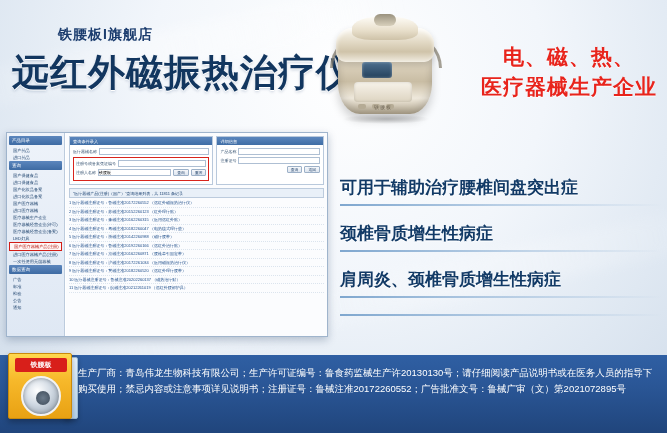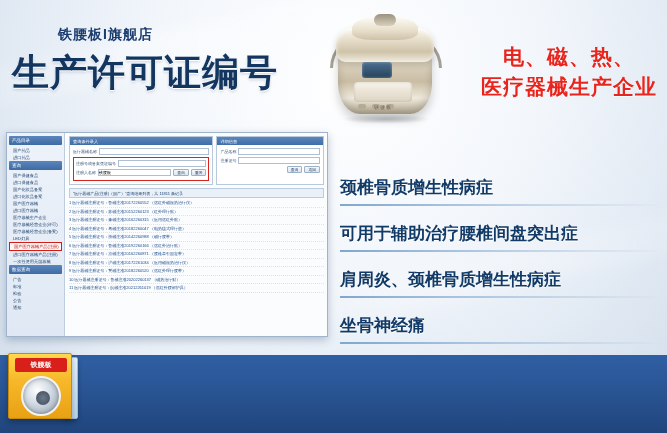--- a/index.html
+++ b/index.html
@@ -239,21 +239,21 @@
 </head>
 <body>
 
 <div class="poster">
 
   <div class="streak s1"></div>
   <div class="streak s2"></div>
   <div class="streak s3"></div>
 
   <div class="brand">铁腰板I旗舰店</div>
-  <div class="headline">生产许可证编号</div>
+  <div class="headline">远红外磁振热治疗仪</div>
 
   <div class="product">
     <div class="pot-handle"></div>
     <div class="pot-body"></div>
     <div class="pot-lid"></div>
     <div class="pot-top-dome"></div>
     <div class="pot-knob"></div>
     <div class="pot-screen"></div>
     <div class="pot-panel"></div>
     <div class="pot-btn" style="left:28px; top:98px;"></div>
@@ -263,33 +263,32 @@
     <div class="pot-shadow"></div>
   </div>
 
   <div class="red-head">
     <div>电、磁、热、</div>
     <div>医疗器械生产企业</div>
   </div>
 
   <div class="bullets">
     <div class="bullet">
+      <span>可用于辅助治疗腰椎间盘突出症</span>
+      <span class="ul"></span>
+    </div>
+    <div class="bullet">
       <span>颈椎骨质增生性病症</span>
-      <span class="ul"></span>
-    </div>
-    <div class="bullet">
-      <span>可用于辅助治疗腰椎间盘突出症</span>
       <span class="ul"></span>
     </div>
     <div class="bullet">
       <span>肩周炎、颈椎骨质增生性病症</span>
       <span class="ul"></span>
     </div>
     <div class="bullet">
-      <span>坐骨神经痛</span>
       <span class="ul"></span>
     </div>
   </div>
 
   <div class="window">
 
     <div class="win-side">
       <div class="side-h">产品目录</div>
       <div class="side-item">国产药品</div>
       <div class="side-item">进口药品</div>
@@ -379,15 +378,19 @@
   </div>
 
   <div class="legal">
     <div class="boxpack">
       <div class="box-side"></div>
       <div class="box-main">
         <div class="box-label">铁腰板</div>
         <div class="box-disc"></div>
       </div>
     </div>
+    <div class="legal-text">
+      <div>生产厂商：青岛伟龙生物科技有限公司；生产许可证编号：鲁食药监械生产许20130130号；请仔细阅读产品说明书或在医务人员的指导下</div>
+      <div>购买使用；禁忌内容或注意事项详见说明书；注册证号：鲁械注准20172260552；广告批准文号：鲁械广审（文）第2021072895号</div>
+    </div>
   </div>
 
 </div>
 
 </body></html>

